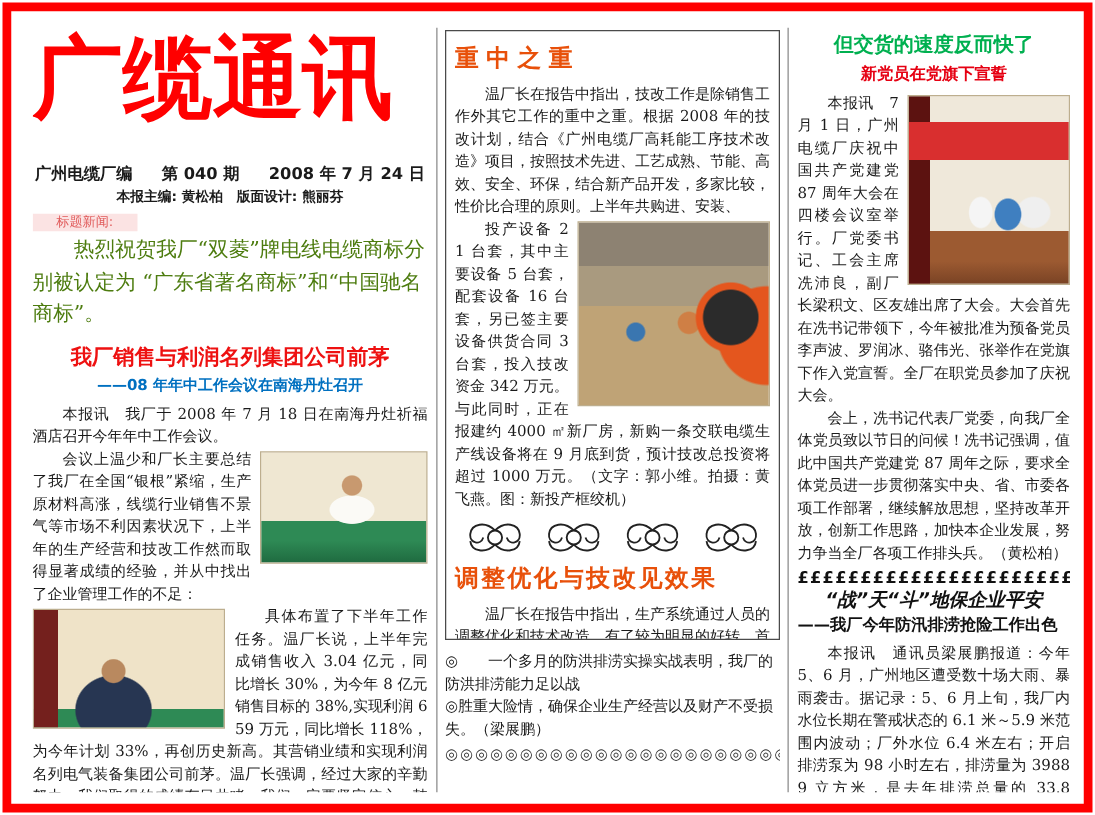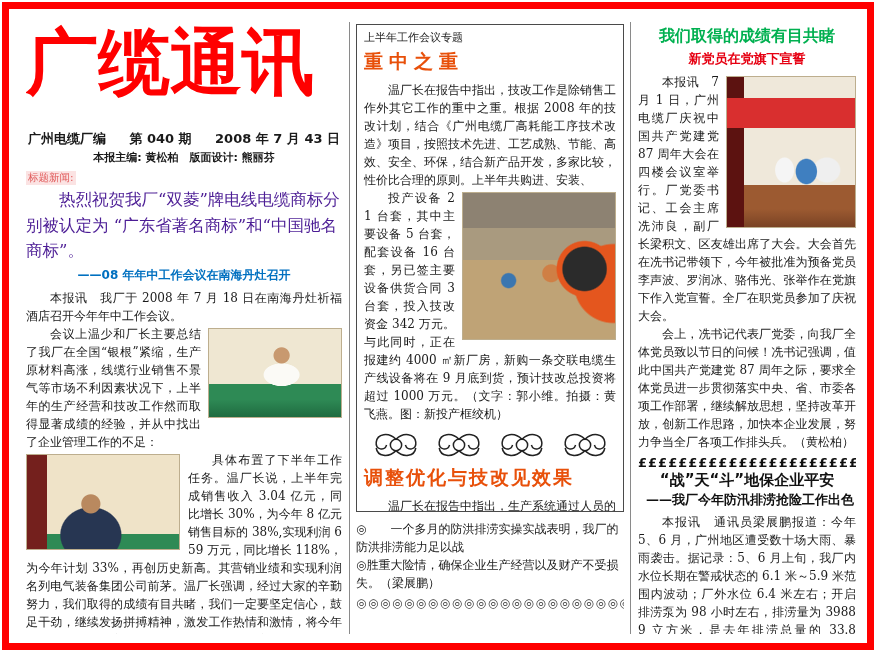--- a/index.html
+++ b/index.html
@@ -14,22 +14,22 @@
   .col2{width:268px;padding:0 6px;border-right:1px solid #8a8a8a;overflow:hidden;}
   .col3{flex:1;padding-left:7px;overflow:hidden;}
 
   
   .masthead{color:#ff0000;font-weight:bold;font-size:72px;line-height:1.12;height:98px;
             white-space:nowrap;overflow:hidden;letter-spacing:0px;}
   .issue-row{display:flex;justify-content:space-between;font-weight:bold;font-size:13px;
              margin-top:10px;padding:0 2px;align-items:flex-end;}
   .editors{text-align:center;font-weight:bold;font-size:11px;margin-top:2px;}
   .headline-tag{display:inline-block;color:#e05a5a;background:#fbe3e3;font-size:10.5px;
-                margin-top:6px;padding:0 2px;}
-  .headline{color:#4c1d95;font-family:"DejaVu Serif",serif;font-size:16.5px;line-height:1.55;
+                margin-top:6px;padding:0 19px;}
+  .headline{color:#4d7c0f;font-family:"DejaVu Serif",serif;font-size:16.5px;line-height:1.55;
             text-indent:2em;margin:2px 0 0 0;word-break:break-all;}
   p.body{font-size:12px;line-height:1.5;text-align:justify;text-indent:2em;margin:0;
          word-break:break-all;font-family:"DejaVu Serif",serif;}
 
   .t-red{color:#ee1111;font-weight:bold;font-size:17px;text-align:center;margin-top:10px;}
   .t-blue{color:#0070c0;font-weight:bold;font-size:12px;text-align:center;margin:3px 0 5px;}
 
   
   .ph{border:1px solid #b4a popular;}
   .ph{border:1px solid #bdae8e;background-repeat:no-repeat;background-size:100% 100%;}
@@ -69,59 +69,59 @@
               word-break:break-all;}
   .circle-row{font-size:12px;letter-spacing:1.5px;white-space:nowrap;overflow:hidden;
               margin-top:2px;color:#333;}
 
   
   .t-green{color:#00b050;font-weight:bold;font-size:16px;text-align:center;margin-top:4px;}
   .t-redsub{color:#e60012;font-size:13px;font-weight:bold;text-align:center;margin:3px 0 5px;
             font-family:Liberation Serif, serif;}
   .pound-row{font-weight:bold;font-size:13px;letter-spacing:1px;white-space:nowrap;
              overflow:hidden;margin-top:4px;color:#111;}
-  .t-black{color:#111;font-weight:bold;font-size:15px;text-align:center;margin-top:1px;}
-  .t-blacksub{color:#111;font-weight:bold;font-size:13px;text-align:right;margin:1px 2px 4px 0;}
+  .t-black{color:#111;font-weight:bold;font-size:15px;text-align:center;margin-top:1px;font-style:italic;}
+  .t-blacksub{color:#111;font-weight:bold;font-size:13px;margin:1px 2px 4px 0;}
   .clearfix::after{content:"";display:block;clear:both;}
 </style>
 </head>
 <body>
 
 <div class="page">
   <div class="frame"></div>
   <div class="content">
 
     <div class="col1">
       <div class="masthead">广缆通讯</div>
       <div class="issue-row">
         <span>广州电缆厂编</span>
         <span>第 040 期</span>
-        <span>2008 年 7 月 43 日</span>
+        <span>2008 年 7 月 24 日</span>
       </div>
       <div class="editors">本报主编: 黄松柏　版面设计: 熊丽芬</div>
       <div>
         <span class="headline-tag">标题新闻:</span>
       </div>
       <p class="headline">热烈祝贺我厂“双菱”牌电线电缆商标分别被认定为 “广东省著名商标”和“中国驰名商标”。</p>
 
+      <div class="t-red">我厂销售与利润名列集团公司前茅</div>
       <div class="t-blue">——08 年年中工作会议在南海丹灶召开</div>
 
       <div class="clearfix">
         <p class="body">本报讯　我厂于 2008 年 7 月 18 日在南海丹灶祈福酒店召开今年年中工作会议。</p>
         <div class="ph ph-speaker1 fr"></div>
         <p class="body">会议上温少和厂长主要总结了我厂在全国“银根”紧缩，生产原材料高涨，线缆行业销售不景气等市场不利因素状况下，上半年的生产经营和技改工作然而取得显著成绩的经验，并从中找出了企业管理工作的不足：</p>
         <div class="ph ph-speaker2 fl"></div>
         <p class="body">具体布置了下半年工作任务。温厂长说，上半年完成销售收入 3.04 亿元，同比增长 30%，为今年 8 亿元销售目标的 38%,实现利润 659 万元，同比增长 118%，为今年计划 33%，再创历史新高。其营销业绩和实现利润名列电气装备集团公司前茅。温厂长强调，经过大家的辛勤努力，我们取得的成绩有目共睹，我们一定要坚定信心，鼓足干劲，继续发扬拼搏精神，激发工作热情和激情，将今年的经营目标全面完成，为明年的工作打下坚实基础。会上，党委书记冼淋良作了发言，他强调了四方面工作，一是正确处理各种之间矛盾；二是各部门必须抓好开源节流工作；三是计划生育工作；四是各部门领导应将本次会议精神传达到属下骨干。</p>
 
       </div>
     </div>
 
     <div class="col2">
       <div class="special-box">
-        <div class="special-label">上半年工作会议专题</div>
         <div class="t-orange">重中之重</div>
         <div class="clearfix">
           <p class="body">温厂长在报告中指出，技改工作是除销售工作外其它工作的重中之重。根据 2008 年的技改计划，结合《广州电缆厂高耗能工序技术改造》项目，按照技术先进、工艺成熟、节能、高效、安全、环保，结合新产品开发，多家比较，性价比合理的原则。上半年共购进、安装、</p>
           <div class="ph ph-factory fr"></div>
           <p class="body">投产设备 21 台套，其中主要设备 5 台套，配套设备 16 台套，另已签主要设备供货合同 3 台套，投入技改资金 342 万元。与此同时，正在报建约 4000 ㎡新厂房，新购一条交联电缆生产线设备将在 9 月底到货，预计技改总投资将超过 1000 万元。（文字：郭小维。拍摄：黄飞燕。图：新投产框绞机）</p>
         </div>
 
         <div class="ornament-row">
           <svg width="54" height="32" viewBox="0 0 56 34">
             <g fill="none" stroke="#222" stroke-width="1.6">
@@ -161,21 +161,21 @@
       </div>
 
       <div class="flood-note">
         <div>◎　　一个多月的防洪排涝实操实战表明，我厂的防洪排涝能力足以战</div>
         <div>◎胜重大险情，确保企业生产经营以及财产不受损失。（梁展鹏）</div>
         <div class="circle-row">◎◎◎◎◎◎◎◎◎◎◎◎◎◎◎◎◎◎◎◎◎◎◎◎◎◎◎◎◎◎◎</div>
       </div>
     </div>
 
     <div class="col3">
-      <div class="t-green">我们取得的成绩有目共睹</div>
+      <div class="t-green">但交货的速度反而快了</div>
       <div class="t-redsub">新党员在党旗下宣誓</div>
       <div class="clearfix">
         <div class="ph ph-celebrate fr"></div>
         <p class="body">本报讯　7 月 1 日，广州电缆厂庆祝中国共产党建党 87 周年大会在四楼会议室举行。厂党委书记、工会主席冼沛良，副厂长梁积文、区友雄出席了大会。大会首先在冼书记带领下，今年被批准为预备党员李声波、罗润冰、骆伟光、张举作在党旗下作入党宣誓。全厂在职党员参加了庆祝大会。</p>
         <p class="body">会上，冼书记代表厂党委，向我厂全体党员致以节日的问候！冼书记强调，值此中国共产党建党 87 周年之际，要求全体党员进一步贯彻落实中央、省、市委各项工作部署，继续解放思想，坚持改革开放，创新工作思路，加快本企业发展，努力争当全厂各项工作排头兵。（黄松柏）</p>
       </div>
 
       <div class="pound-row">££££££££££££££££££££££££££</div>
       <div class="t-black">“战”天“斗”地保企业平安</div>
       <div class="t-blacksub">——我厂今年防汛排涝抢险工作出色</div>

